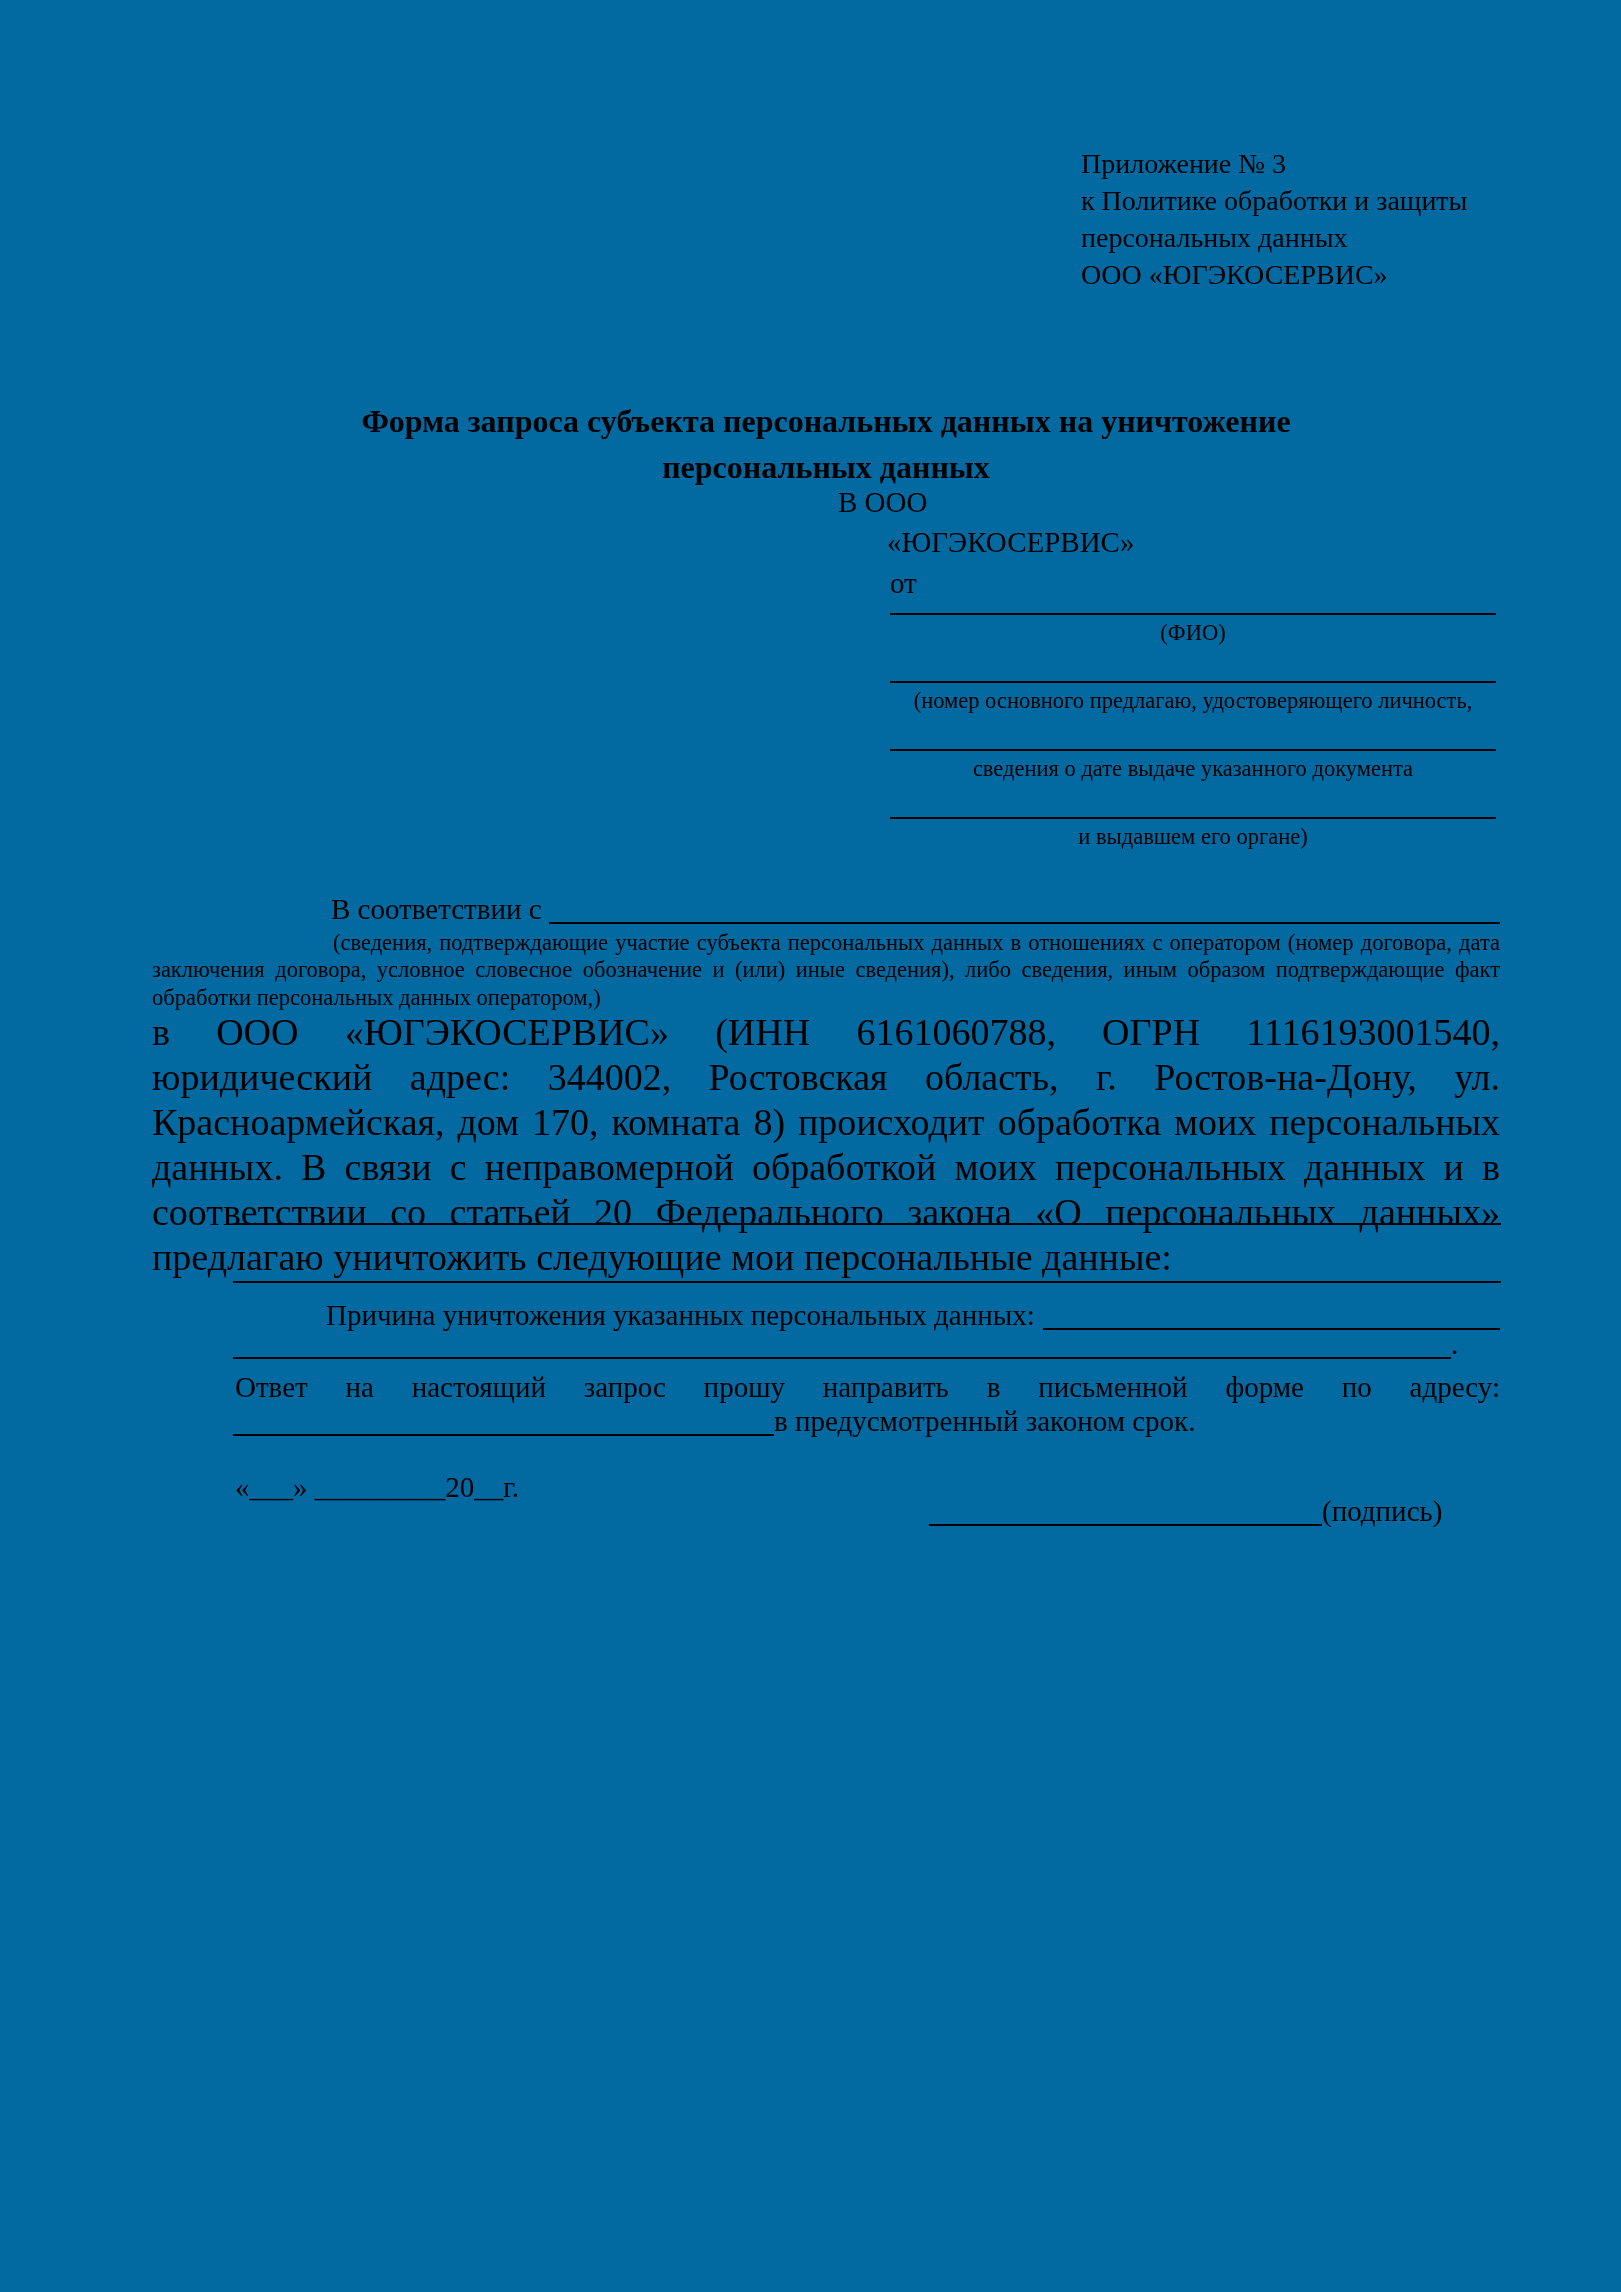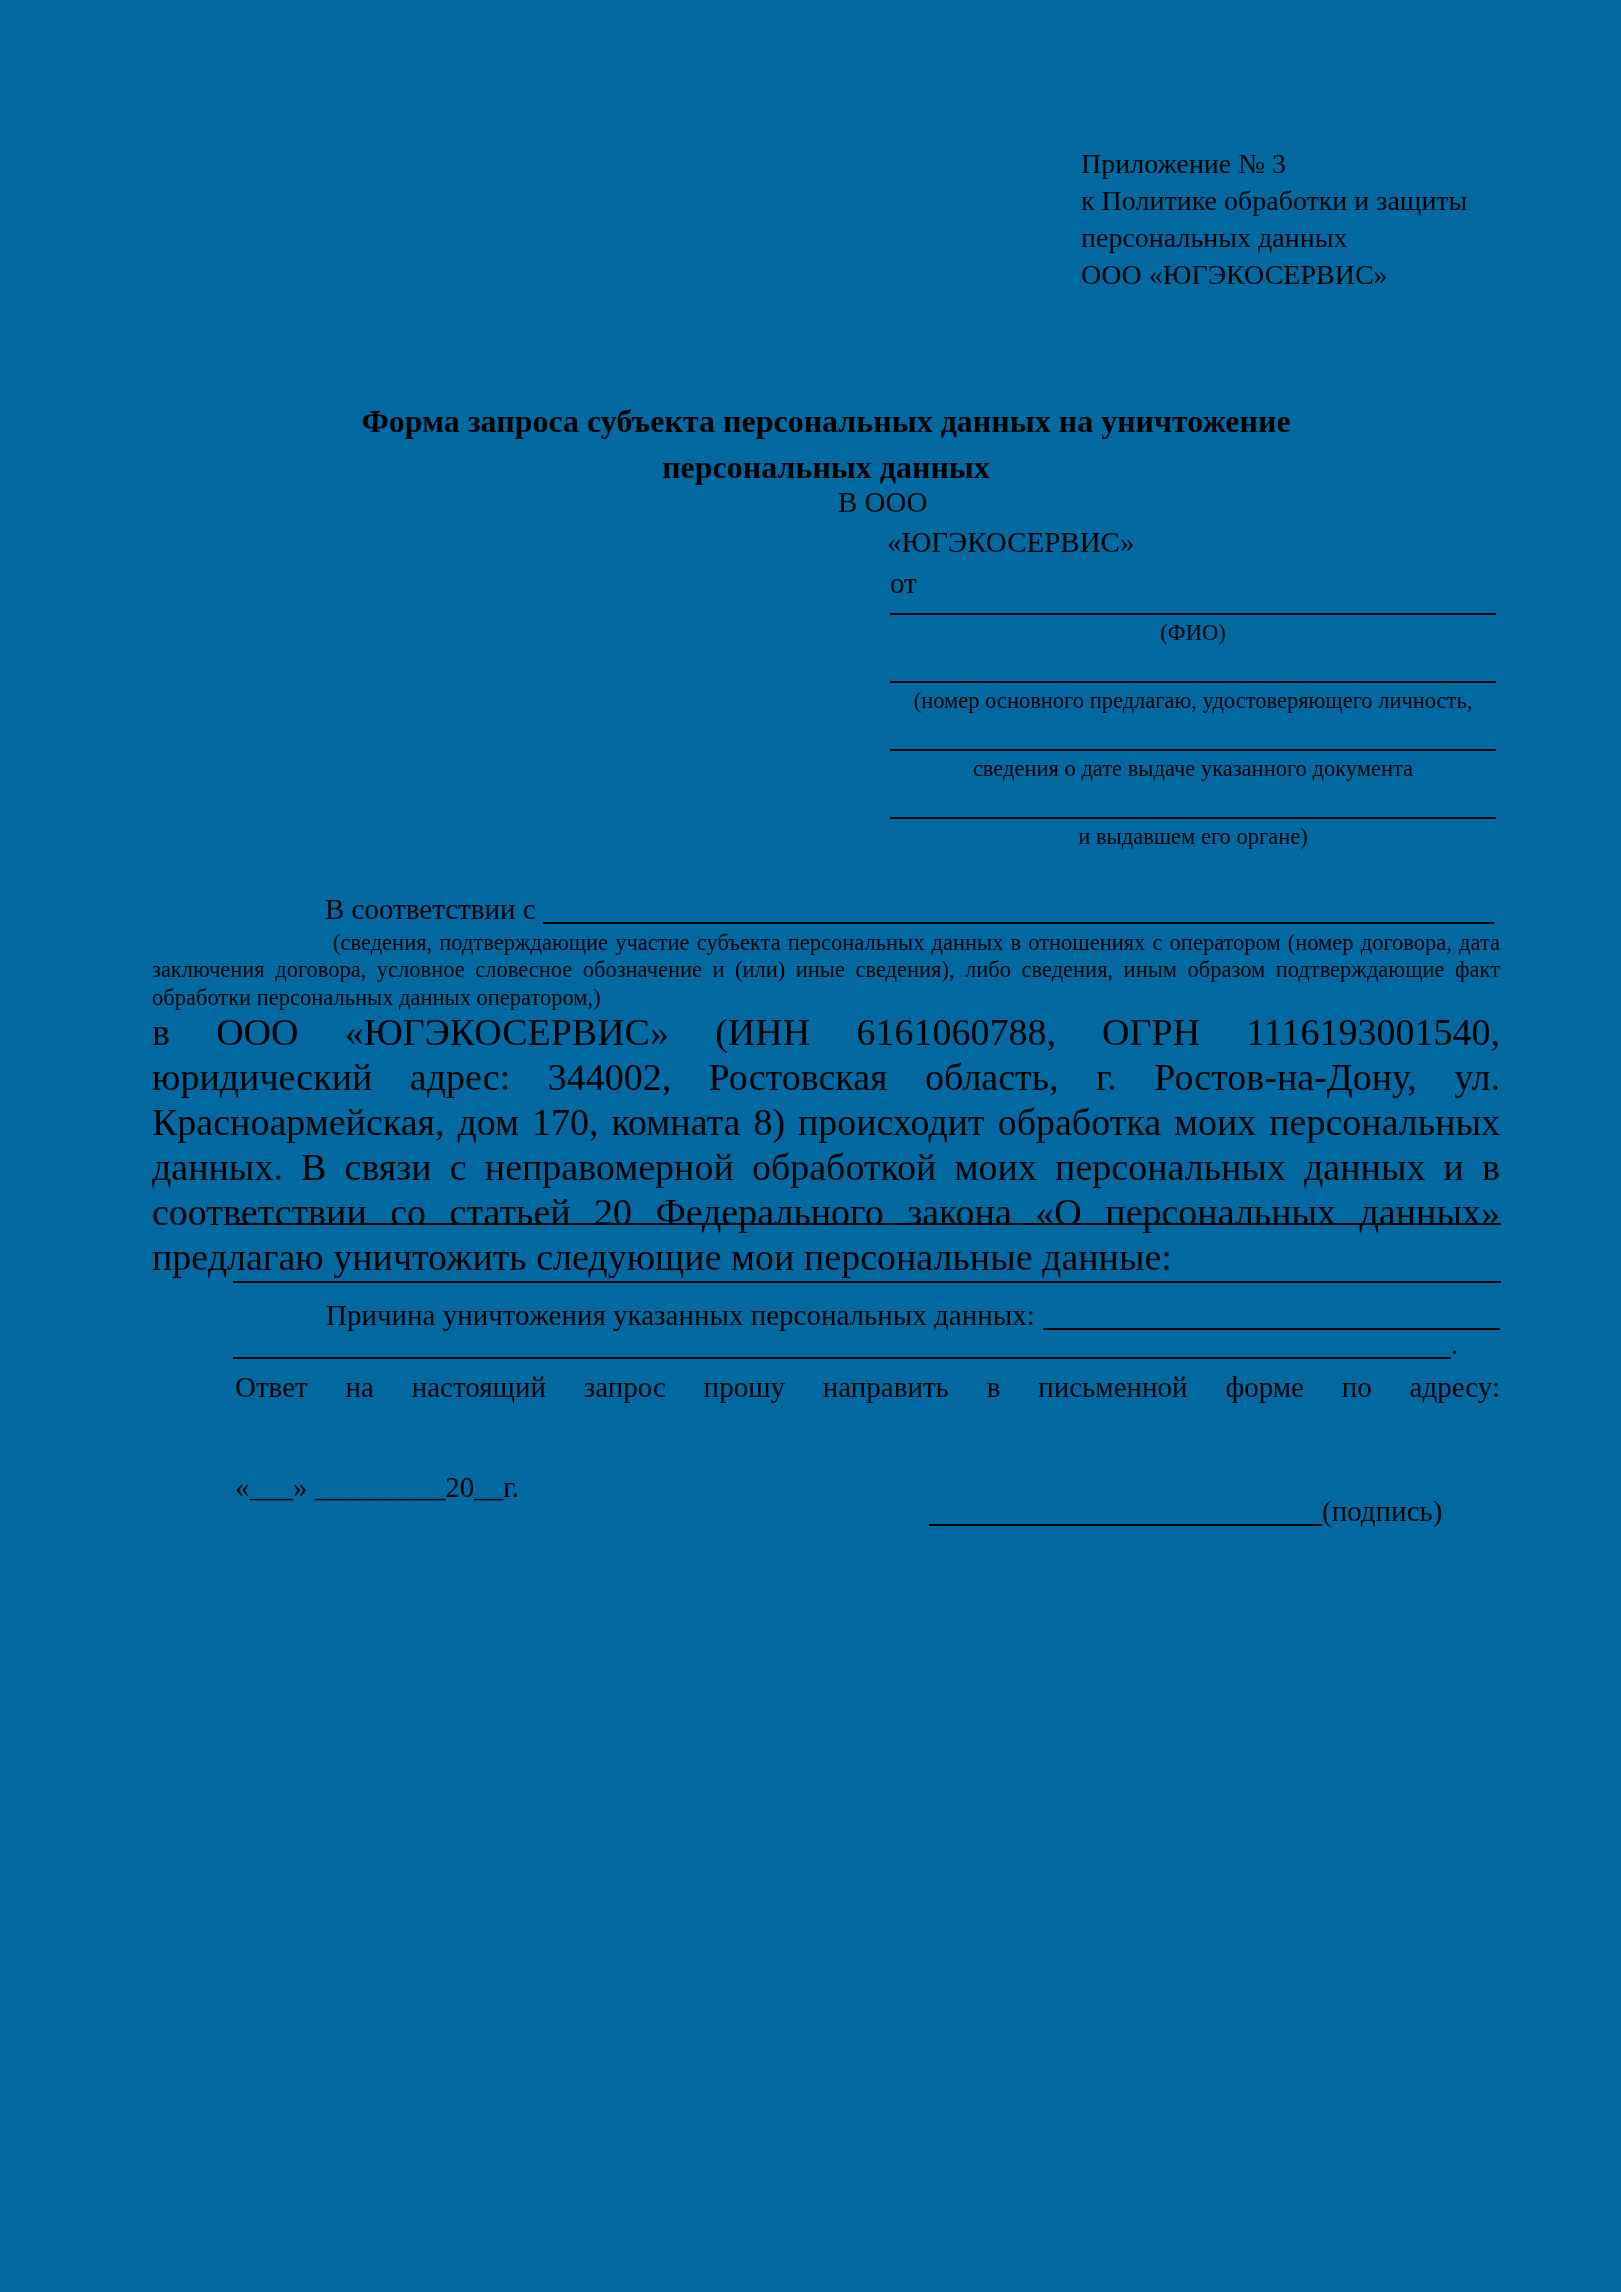--- a/index.html
+++ b/index.html
@@ -49,21 +49,21 @@
   }
   .field-caption {
     text-align: center;
     font-size: 22.5px;
     line-height: 26.5px;
     padding-top: 5px;
   }
 
   .accordance-row {
     position: absolute;
-    left: 146px;
+    left: 152px;
     top: 890px;
     width: 1348px;
     display: flex;
     font-size: 29px;
     line-height: 39px;
   }
   .accordance-row .lead { margin-left: 179px; white-space: nowrap; }
   .fill-line {
     flex: 1 1 auto;
     border-bottom: 2.9px solid #000000;
@@ -226,20 +226,24 @@
   <div class="reason-row">
     <span class="lead">Причина уничтожения указанных персональных данных:</span>
     <span class="fill-line"></span>
   </div>
   <div class="reason-cont-row">
     <span class="long-fill"></span>
     <span>.</span>
   </div>
 
   <div class="answer-par">Ответ на настоящий запрос прошу направить в письменной форме по адресу:</div>
+  <div class="answer-cont-row">
+    <span class="addr-fill"></span>
+    <span class="tail">в предусмотренный законом срок.</span>
+  </div>
 
   <div class="date-line">«___» _________20__г.</div>
   <div class="sign-row">
     <span class="sign-fill"></span>
     <span class="tail">(подпись)</span>
   </div>
 
 </div>
 
 

